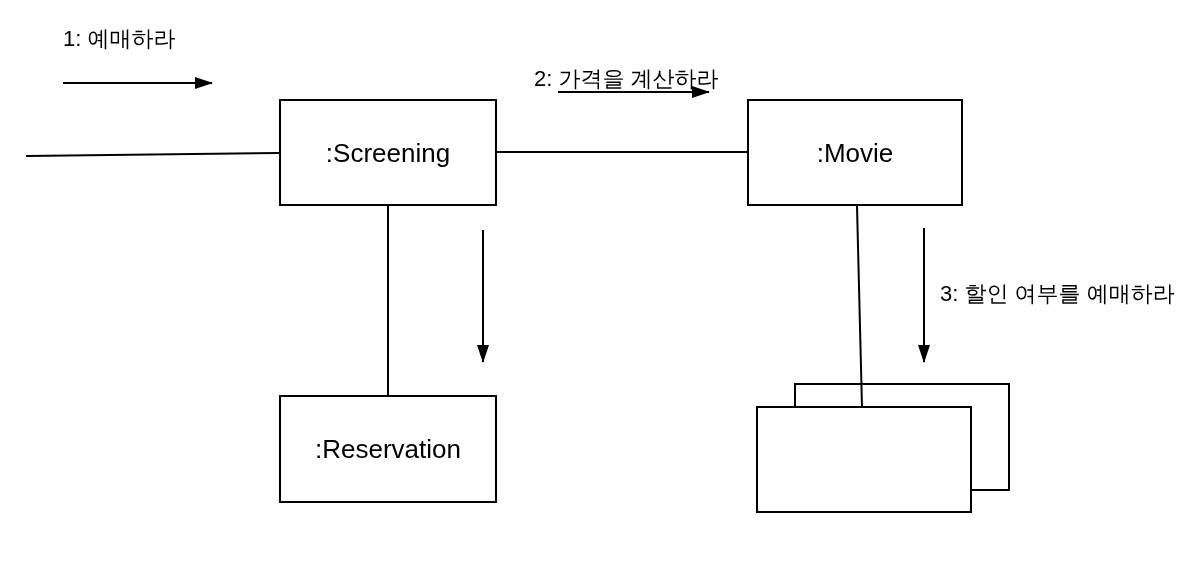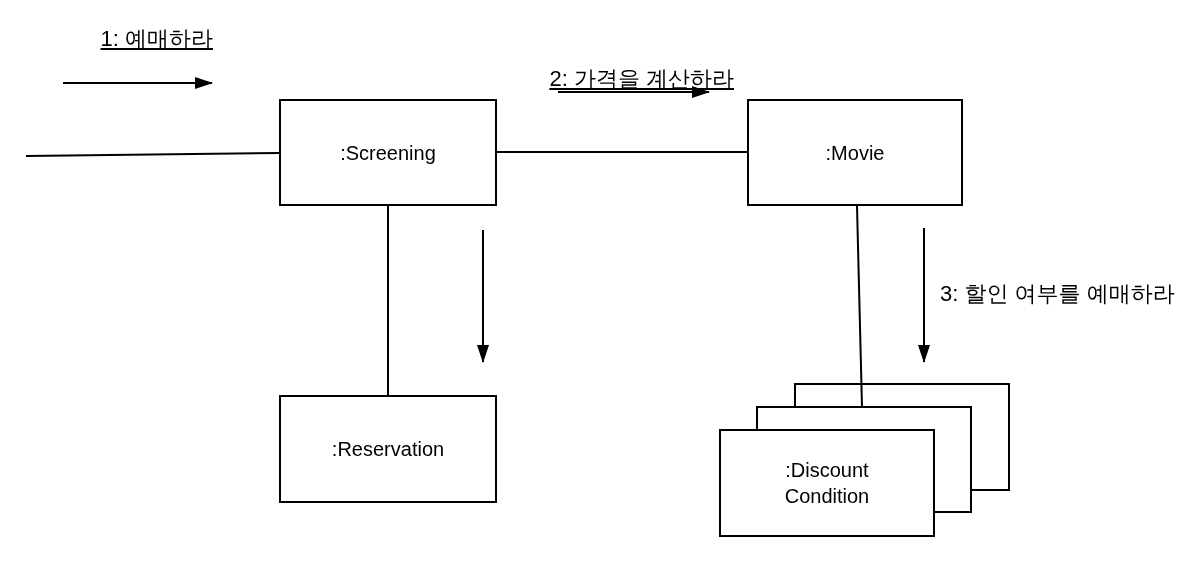--- a/index.html
+++ b/index.html
@@ -23,33 +23,33 @@
   }
   .obj {
     position: absolute;
     box-sizing: border-box;
     background: var(--bg);
     border: 2px solid var(--stroke);
     display: flex;
     align-items: center;
     justify-content: center;
     text-align: center;
-    font-size: 20px;
+    font-size: 26px;
     line-height: 26px;
   }
   .obj .obj-label {
     white-space: pre-line;
   }
   .msg-label {
     position: absolute;
     font-size: 22px;
     line-height: 25px;
     white-space: nowrap;
   }
-  .msg-label.centered { text-align: right; text-decoration: underline; }
+  .msg-label.centered { text-align: left; }
   svg.overlay {
     position: absolute;
     left: 0;
     top: 0;
     width: 1200px;
     height: 576px;
     pointer-events: none;
   }
   svg.overlay line {
     stroke: var(--stroke);
@@ -72,24 +72,20 @@
   <div class="obj" style="left:747px; top:99px; width:216px; height:107px;">
     <span class="obj-label">:Movie</span>
   </div>
 
   <div class="obj" style="left:279px; top:395px; width:218px; height:108px;">
     <span class="obj-label">:Reservation</span>
   </div>
 
   <div class="obj" style="left:794px; top:383px; width:216px; height:108px;"></div>
   <div class="obj" style="left:756px; top:406px; width:216px; height:107px;"></div>
-  <div class="obj" style="left:719px; top:429px; width:216px; height:108px;">
-    <span class="obj-label">:Discount
-Condition</span>
-  </div>
 
   <svg class="overlay" viewBox="0 0 1200 576" xmlns="http://www.w3.org/2000/svg">
     <defs>
       <marker id="arrowhead" markerUnits="userSpaceOnUse" markerWidth="20" markerHeight="14" refX="18" refY="7" orient="auto">
         <path d="M1,1 L19,7 L1,13 Z"></path>
       </marker>
     </defs>
 
     <line x1="26" y1="156" x2="279" y2="153"></line>
     <line x1="497" y1="152" x2="747" y2="152"></line>

